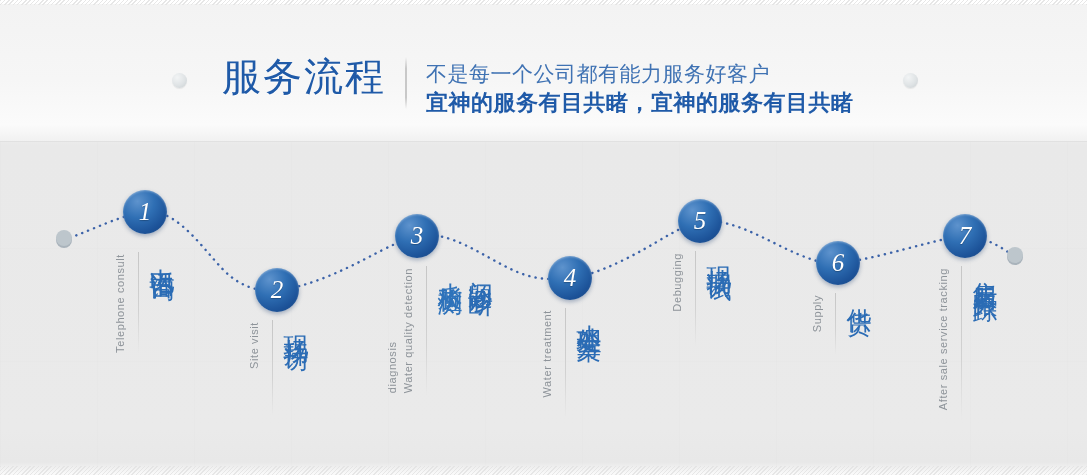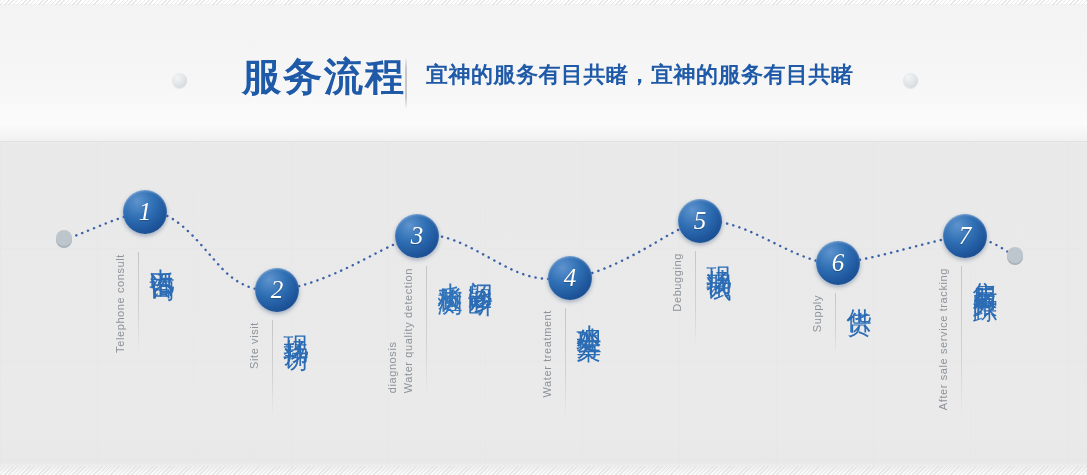--- a/index.html
+++ b/index.html
@@ -81,27 +81,26 @@
     box-shadow: 0 1px 1px rgba(0,0,0,.07);
   }
   .deco-dot.left  { left: 172px; top: 68px; }
   .deco-dot.right { left: 903px; top: 68px; }
 
   .header-title {
     position: absolute;
     left: 222px;
     top: 52px;
     font-size: 39px;
-    font-weight: bold;
+    font-weight: normal;
     color: #1f5aa8;
     letter-spacing: 2px;
     line-height: 1;
     white-space: nowrap;
     text-shadow: 0 1px 0 rgba(255,255,255,.65);
-    margin-left: 20px;
   }
 
   .header-divider {
     position: absolute;
     left: 405px;
     top: 52px;
     width: 2px;
     height: 52px;
     background: linear-gradient(180deg, rgba(200,200,200,0) 0%, #c8c8c8 22%, #c8c8c8 78%, rgba(200,200,200,0) 100%);
   }
@@ -219,20 +218,21 @@
   <div class="header-band">
 
     <div class="deco-dot left"></div>
     <div class="deco-dot right"></div>
 
     <div class="header-title">服务流程</div>
 
     <div class="header-divider"></div>
 
     <div class="header-sub">
+      <div class="line1">不是每一个公司都有能力服务好客户</div>
       <div class="line2">宜神的服务有目共睹，宜神的服务有目共睹</div>
     </div>
   </div>
 
   <svg id="flow-svg" viewBox="0 0 1087 475" xmlns="http://www.w3.org/2000/svg">
     <path d="M 64 240
              C 95 229, 118 216, 145 212
              C 180 207, 208 258, 230 276
              C 248 290, 262 291, 277 290
              C 305 288, 340 272, 365 259

